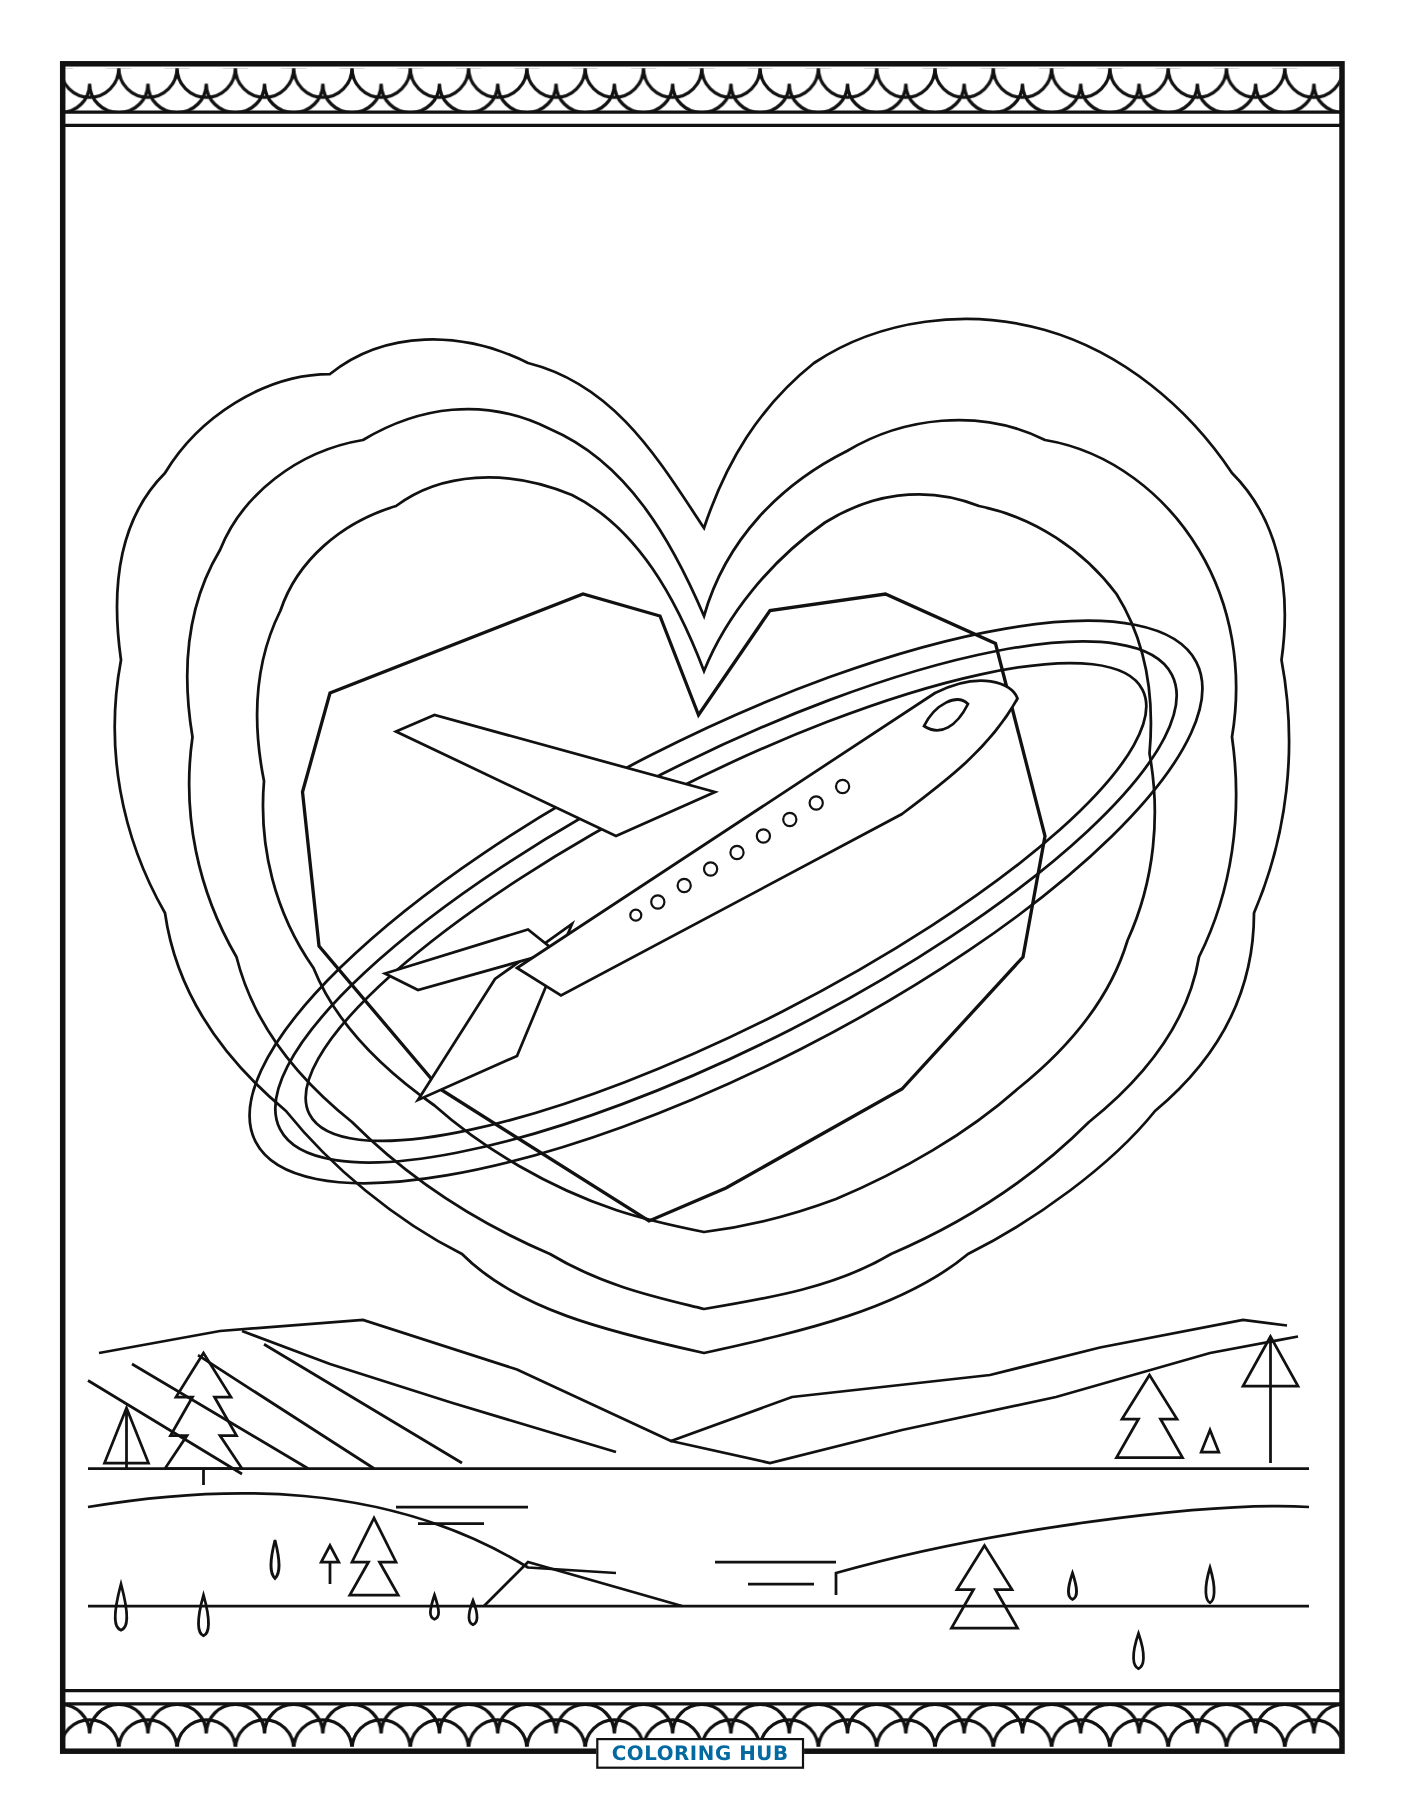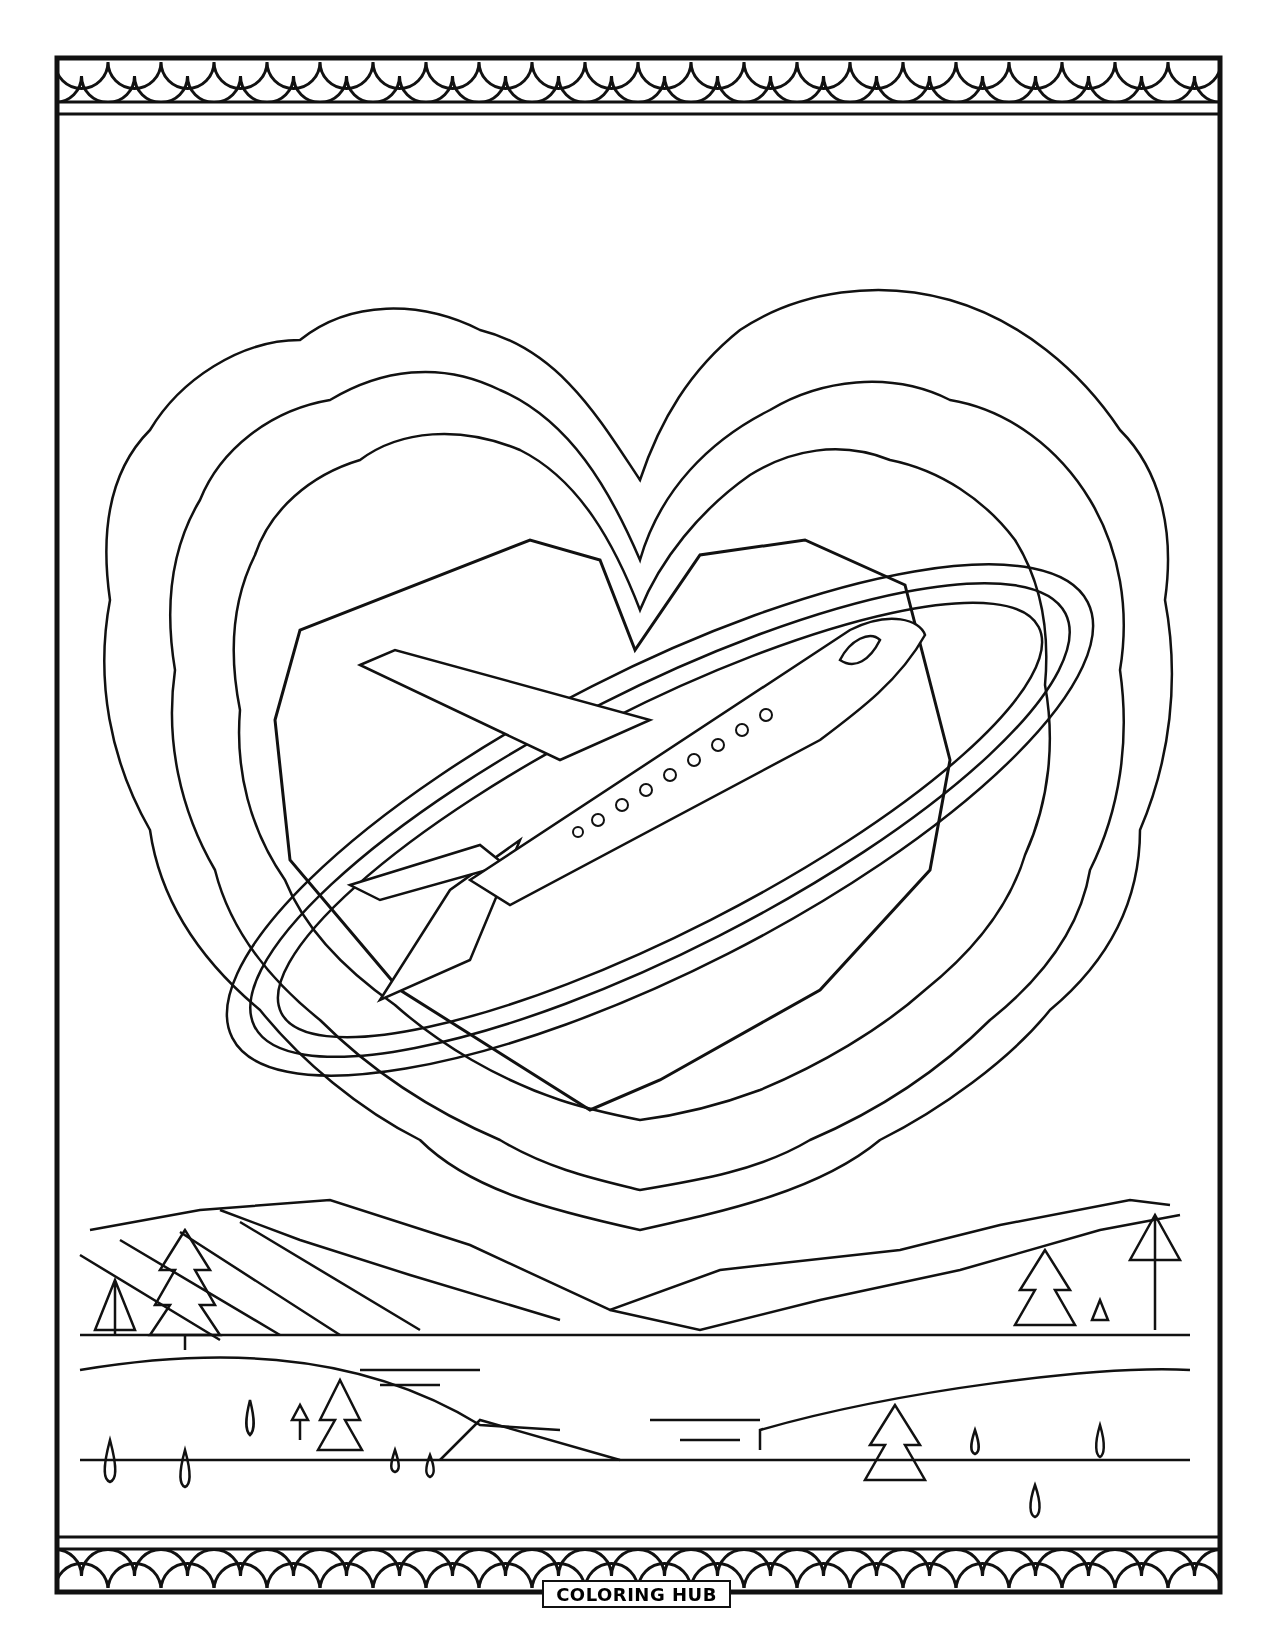--- a/index.html
+++ b/index.html
@@ -1,19 +1,19 @@
 <!DOCTYPE html>
 <html><head>
 <meta charset="utf-8">
 <style>
   html,body{margin:0;padding:0;background:#fff;}
   body{width:1275px;height:1650px;position:relative;overflow:hidden;font-family:"DejaVu Sans",sans-serif;}
   svg.page{position:absolute;left:0;top:0;}
   .brand{position:absolute;left:542px;top:1580px;width:189px;height:28px;background:#fff;border:2px solid #111;box-sizing:border-box;
-    display:flex;align-items:center;justify-content:center;font-weight:bold;font-size:18px;letter-spacing:0.5px;color:#000000;}
+    display:flex;align-items:center;justify-content:center;font-weight:bold;font-size:18px;letter-spacing:0.5px;color:#0369a1;}
 </style>
 </head>
 <body>
 
 <svg class="page" width="1275" height="1650" viewBox="0 0 1275 1650">
   <defs>
     <pattern id="scales-top" x="55" y="62" width="53" height="40" patternUnits="userSpaceOnUse">
       <path d="M0 0 A26.5 26.5 0 0 0 53 0" fill="none" stroke="#111" stroke-width="3"></path>
       <path d="M-26.5 14 A26.5 26.5 0 0 0 26.5 14 M26.5 14 A26.5 26.5 0 0 0 79.5 14" fill="none" stroke="#111" stroke-width="3"></path>
     </pattern>

